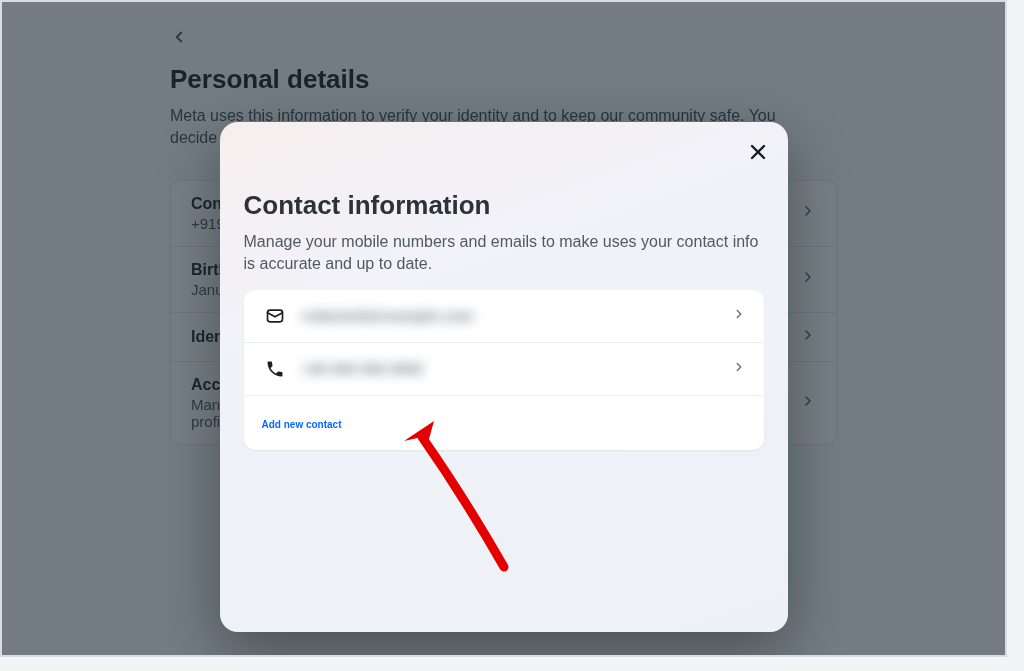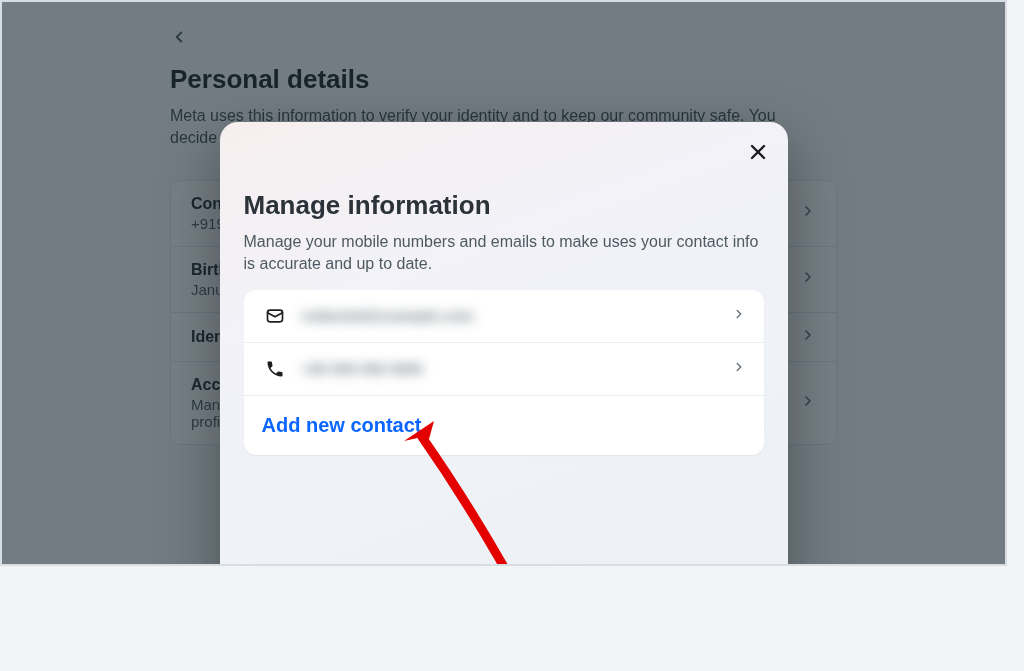--- a/index.html
+++ b/index.html
@@ -5,21 +5,21 @@
   * { box-sizing: border-box; margin: 0; padding: 0; }
   html, body { height: 100%; }
   body {
     font-family: -apple-system, BlinkMacSystemFont, "Segoe UI", Helvetica, Arial, sans-serif;
     background: #f2f4f6;
     overflow-y: scroll;
   }
   .viewport {
     position: relative;
     width: 1007px;
-    height: 566px;
+    height: 657px;
     margin: 0;
     background: #f2f4f6;
     border: 2px solid #d7dde2;
     overflow: hidden;
   }
 
   
   .page {
     position: absolute;
     inset: 0;
@@ -145,21 +145,21 @@
     color: #6d7880;
     font-weight: 600;
   }
   .card-row .chev2 { color: #6a757d; }
   .add-row {
     padding: 18px 18px;
     cursor: pointer;
   }
   .add-row span {
     color: #0a66ff;
-    font-size: 20px;
+    font-size: 10px;
     font-weight: 600;
   }
 
   
   .arrow {
     position: absolute;
     left: 392px;
     top: 415px;
     pointer-events: none;
   }
@@ -226,21 +226,21 @@
   </div>
 
   <div class="overlay">
     <div class="modal">
       <span class="close">
         <svg width="24" height="24" viewBox="0 0 24 24" fill="none" stroke="currentColor" stroke-width="2.4" stroke-linecap="round" stroke-linejoin="round">
             <line x1="18" y1="6" x2="6" y2="18"></line>
             <line x1="6" y1="6" x2="18" y2="18"></line>
           </svg>
       </span>
-      <h2>Manage information</h2>
+      <h2>Contact information</h2>
       <p class="desc">Manage your mobile numbers and emails to make uses your contact info is accurate and up to date.</p>
 
       <div class="card">
         <div class="card-row">
           <span class="ic">
             <svg width="20" height="20" viewBox="0 0 24 24" fill="none" stroke="currentColor" stroke-width="2" stroke-linecap="round" stroke-linejoin="round">
                 <rect x="3" y="5" width="18" height="14" rx="3"></rect>
                 <polyline points="3 8 12 13 21 8"></polyline>
               </svg>
           </span>

